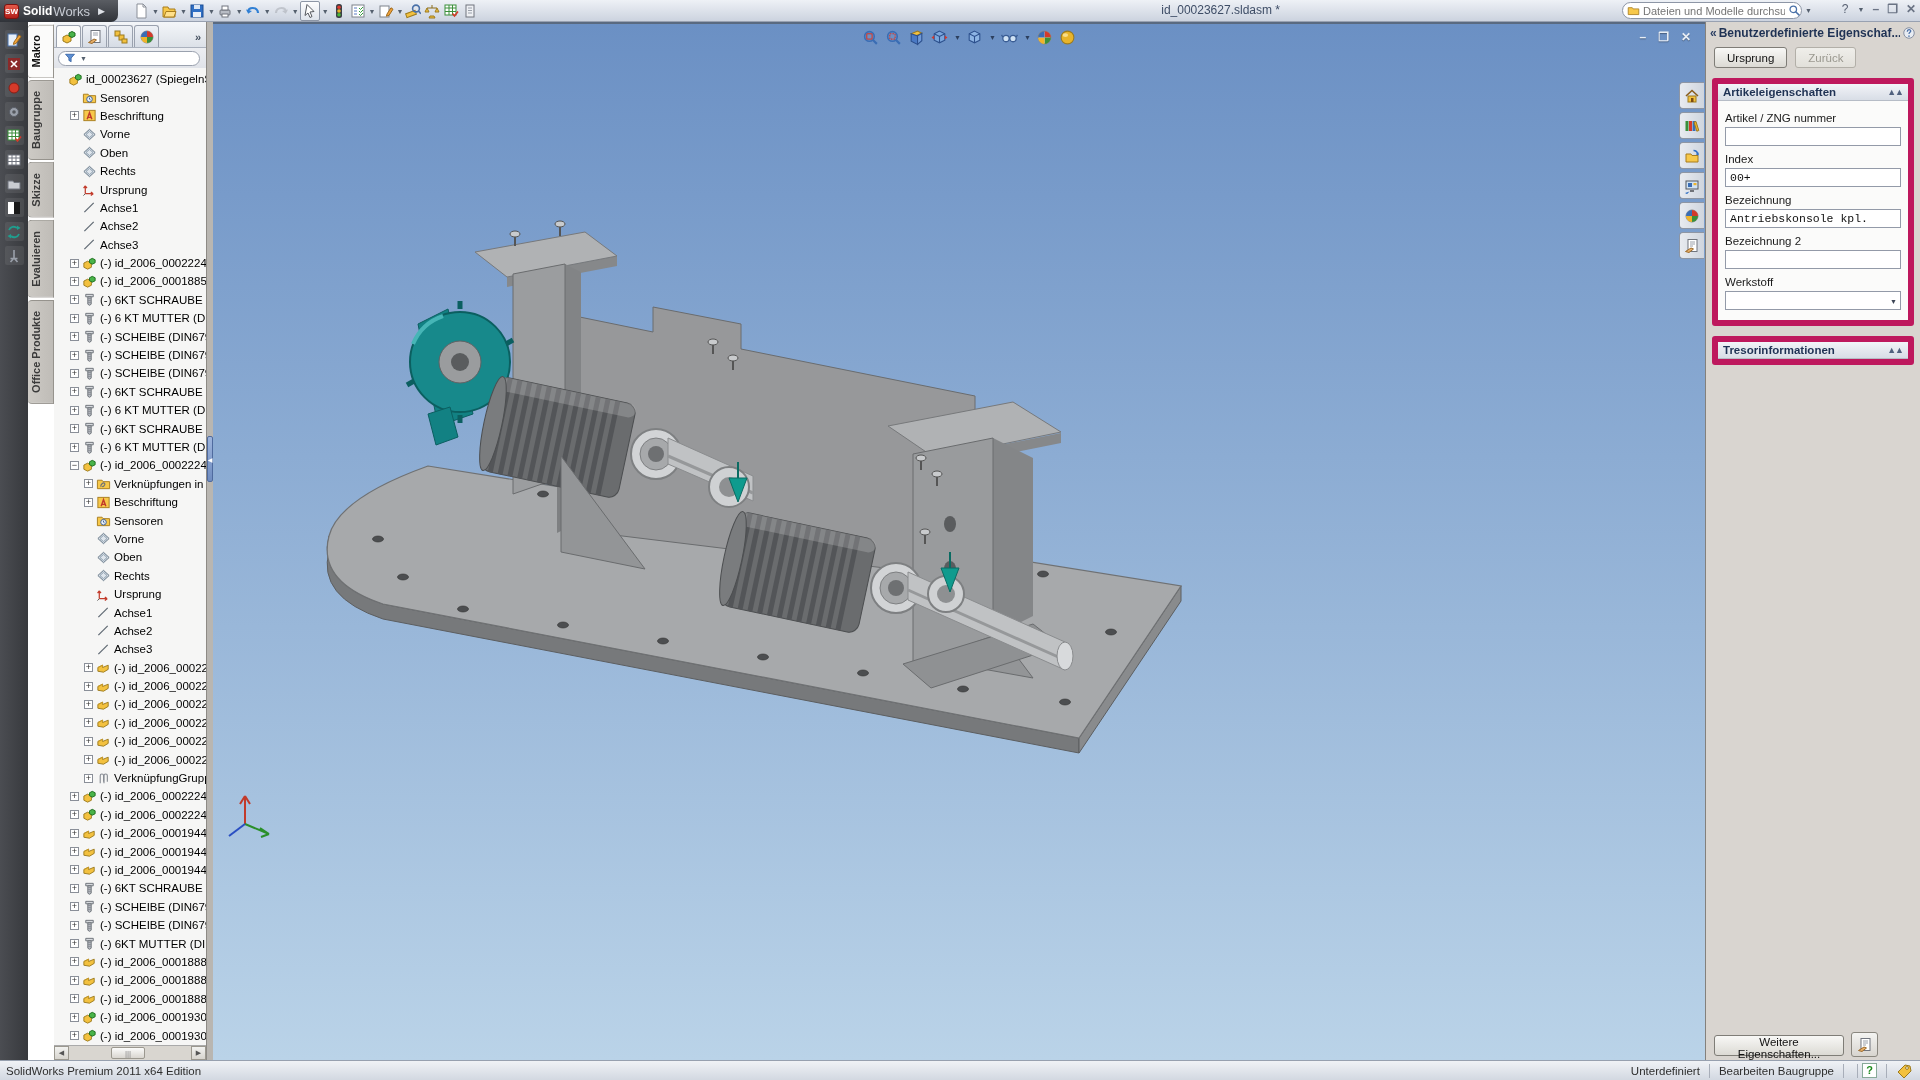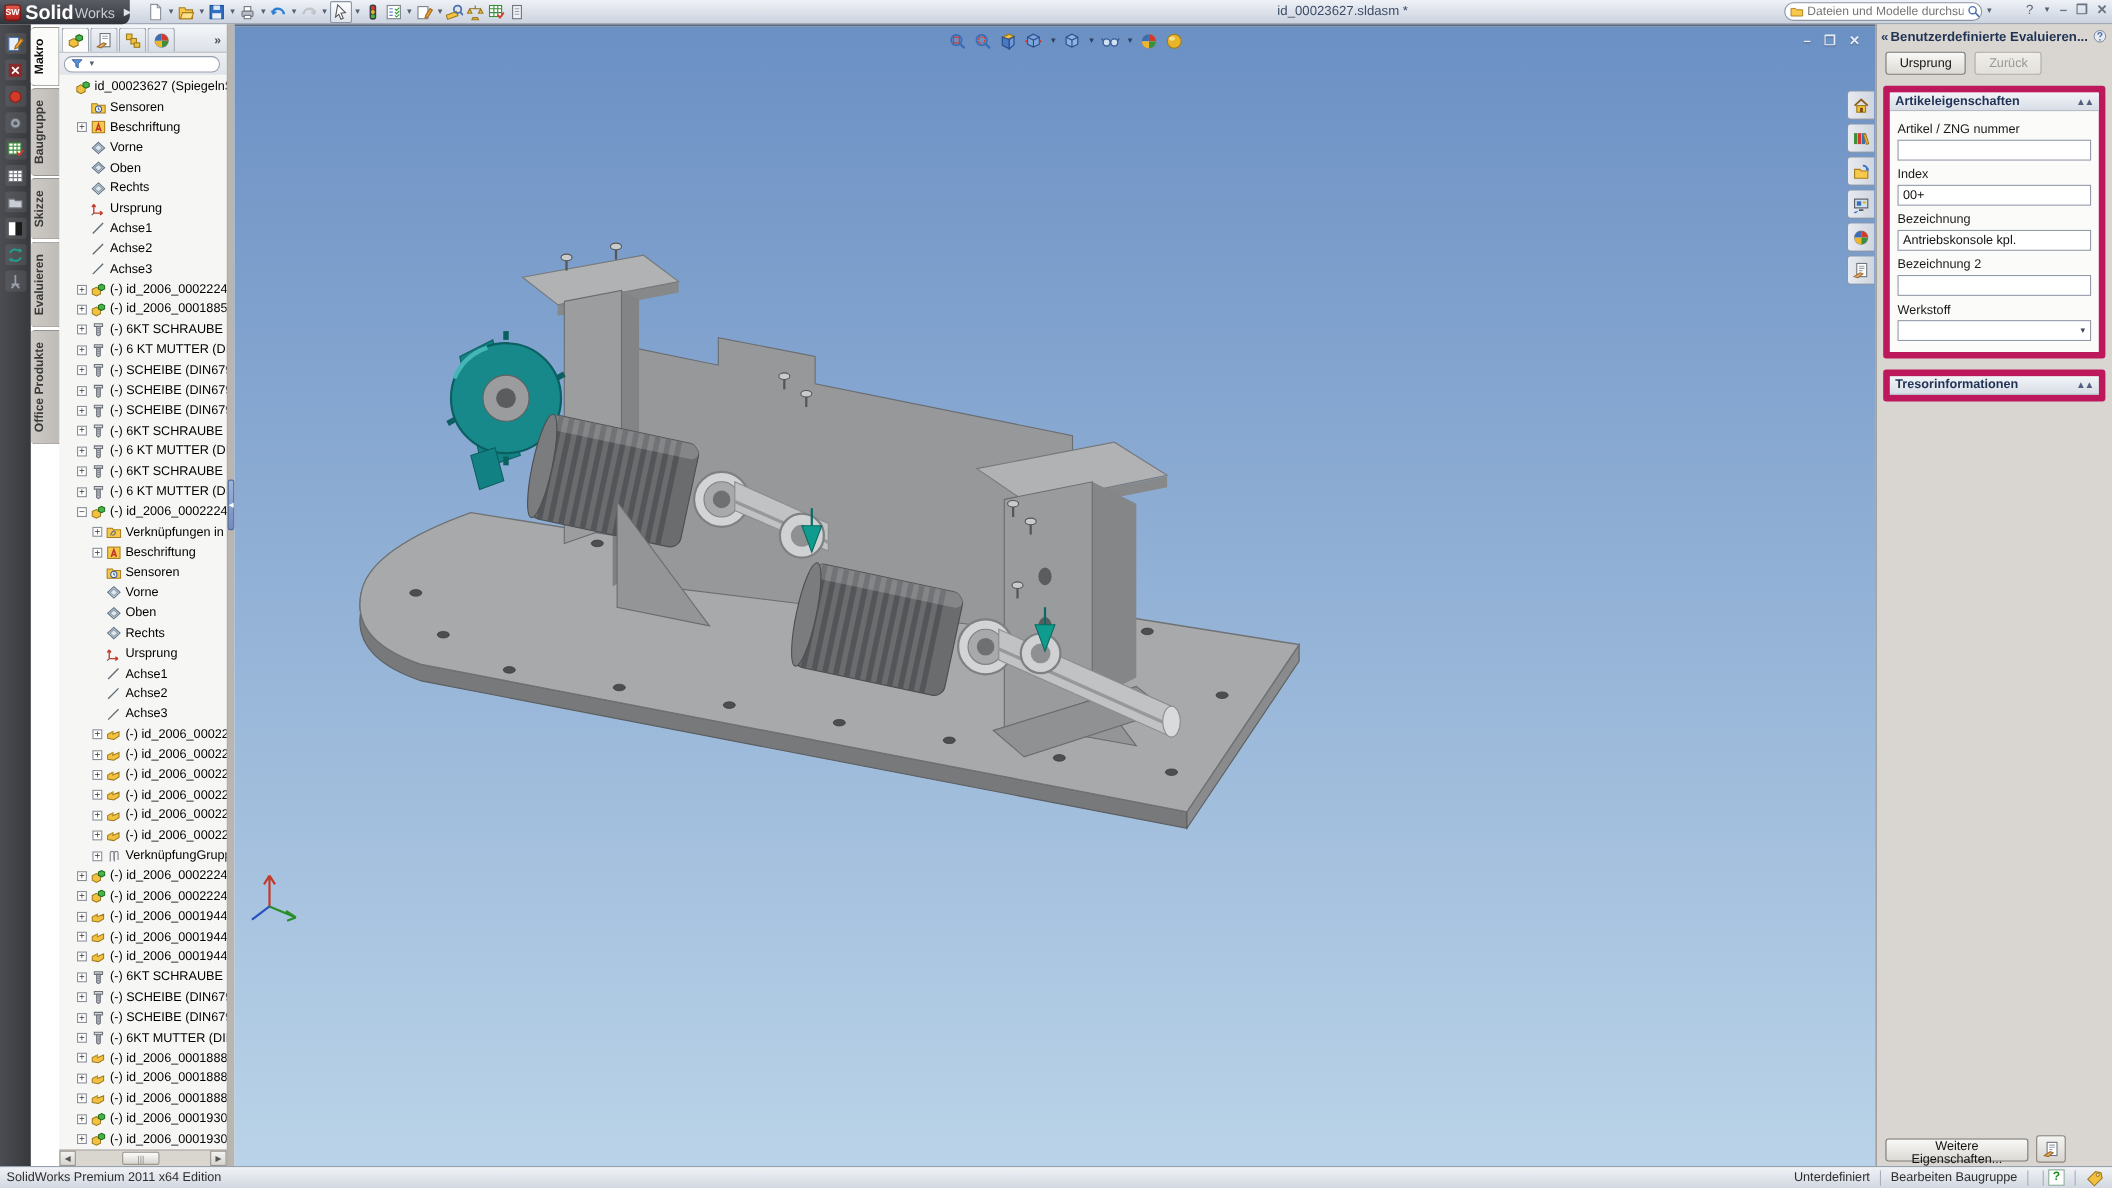--- a/index.html
+++ b/index.html
@@ -8,21 +8,21 @@
     -webkit-user-select:none; user-select:none; }
   svg{display:block}
 
   
   #titlebar{position:absolute;left:0;top:0;width:1920px;height:22px;
     background:linear-gradient(#eef1f6,#ccd3df);border-bottom:1px solid #98a1b1;z-index:50}
   #logo{position:absolute;left:0;top:0;width:118px;height:22px;display:flex;align-items:center;gap:4px;
     background:linear-gradient(#5a5d63,#303339);border-radius:0 0 7px 0;padding-left:4px}
   #logo .sw-box{width:15px;height:15px;border-radius:3px;background:linear-gradient(#e45a4a,#b01f1a);
     color:#fff;font-weight:bold;font-size:8px;display:flex;align-items:center;justify-content:center;border:1px solid #7e120f}
-  #logo .t1{color:#fff;font-weight:bold;font-size:18px;letter-spacing:0}
+  #logo .t1{color:#fff;font-weight:bold;font-size:12px;letter-spacing:0}
   #logo .t2{color:#c7cbd3;font-size:13px;margin-left:-3px}
   #logo .flyout{color:#dfe2e8;font-size:9px;margin-left:4px}
   #main-toolbar{position:absolute;left:132px;top:1px;height:20px;display:flex;align-items:center;gap:1px}
   .tbi{display:flex;align-items:center;height:20px;padding:0 1px;border-radius:2px}
   .tbi.boxed{border:1px solid #8d96a6;background:linear-gradient(#fdfdfe,#dfe4ec)}
   .tbi.dis{opacity:.55}
   .caret{font-size:7px;color:#55606e;margin-left:1px}
   #doc-title{position:absolute;left:400px;right:640px;top:3px;text-align:right;color:#3e4d66;font-size:12px}
   #search-box{position:absolute;right:118px;top:2px;width:180px;height:17px;background:#fff;
     border:1px solid #8d96a6;border-radius:9px;display:flex;align-items:center;padding:0 4px;gap:3px}
@@ -96,21 +96,21 @@
   .btn{height:21px;padding:0 12px;background:linear-gradient(#f8f8f6,#dcdad4);border:1px solid #7f7d77;
     border-radius:3px;font-size:11.5px;color:#111;font-family:inherit}
   .btn.disabled{color:#9a988f;border-color:#b2afa8;background:linear-gradient(#efeeea,#e2e0da)}
   .group{margin:4px 6px 10px 6px;background:#fbfbfa;border:6px solid #be185d;border-radius:3px;overflow:hidden}
   .ghead{height:17px;background:linear-gradient(#f2f4f8,#d8dde6);border-bottom:1px solid #b6bcc6;
     display:flex;align-items:center;padding:0 5px;color:#1f3254;font-weight:bold;font-size:11.5px}
   .ghead .gchev{margin-left:auto;color:#51617e;font-size:9px;letter-spacing:-1px}
   .gbody{padding:4px 7px 10px 7px}
   .flabel{font-size:11.5px;color:#1a1a1a;margin:7px 0 3px 0}
   .finput{width:100%;height:19px;border:1px solid #939aa8;background:#fff;font-size:11.5px;
-    padding:1px 4px;font-family:Liberation Sans, sans-serif;color:#111}
+    padding:1px 4px;font-family:Liberation Mono, monospace;color:#111}
   .fselect{position:relative}
   .fselect .finput{padding-right:16px}
   .fselect .sel-caret{position:absolute;right:4px;top:7px;font-size:7px;color:#3c4555}
   #rp-bottom{position:absolute;left:0;right:0;bottom:3px;height:26px}
   #more-btn{position:absolute;left:8px;bottom:1px;width:130px}
   #rp-bottom .iconbtn{position:absolute;right:42px;bottom:0;width:27px;height:25px;
     background:linear-gradient(#f4f4f2,#d8d5cf);border:1px solid #8a877f;border-radius:3px;
     display:flex;align-items:center;justify-content:center}
 
   
@@ -1212,21 +1212,21 @@
           <path d="M6 4h5M6 6h5M6 8h3" stroke="#9aa0aa"></path>
           <path d="M1.5 13.5l5.5-3.5 2.5 1-4.5 3.5z" fill="#e8b06a" stroke="#9c6a2a"></path>
         </svg>
       </span>
     </div>
 </div>
 
 <div id="right-panel">
   <div id="rp-header">
     <span class="chev">«</span>
-    <span class="ttl">Benutzerdefinierte Evaluieren...</span>
+    <span class="ttl">Benutzerdefinierte Eigenschaf...</span>
     <span style="margin-left:auto">
       <svg width="14" height="14" viewBox="0 0 16 16">
           <circle cx="8" cy="8" r="6" fill="#e8ecf2" stroke="#7a8598"></circle>
           <path d="M6 6.5c0-3 4-3 4-.7 0 1.5-2 1.4-2 3.2" fill="none" stroke="#4a71a8" stroke-width="1.4"></path>
           <circle cx="8" cy="11.6" r=".9" fill="#4a71a8"></circle>
         </svg>
     </span>
   </div>
   <div id="rp-buttons">
     <button class="btn">Ursprung</button>

